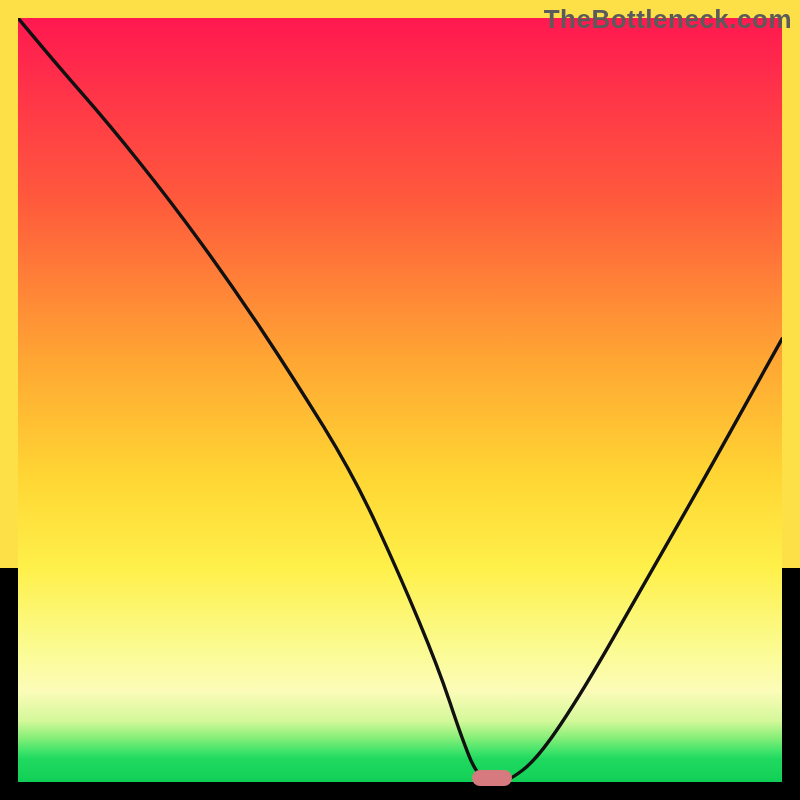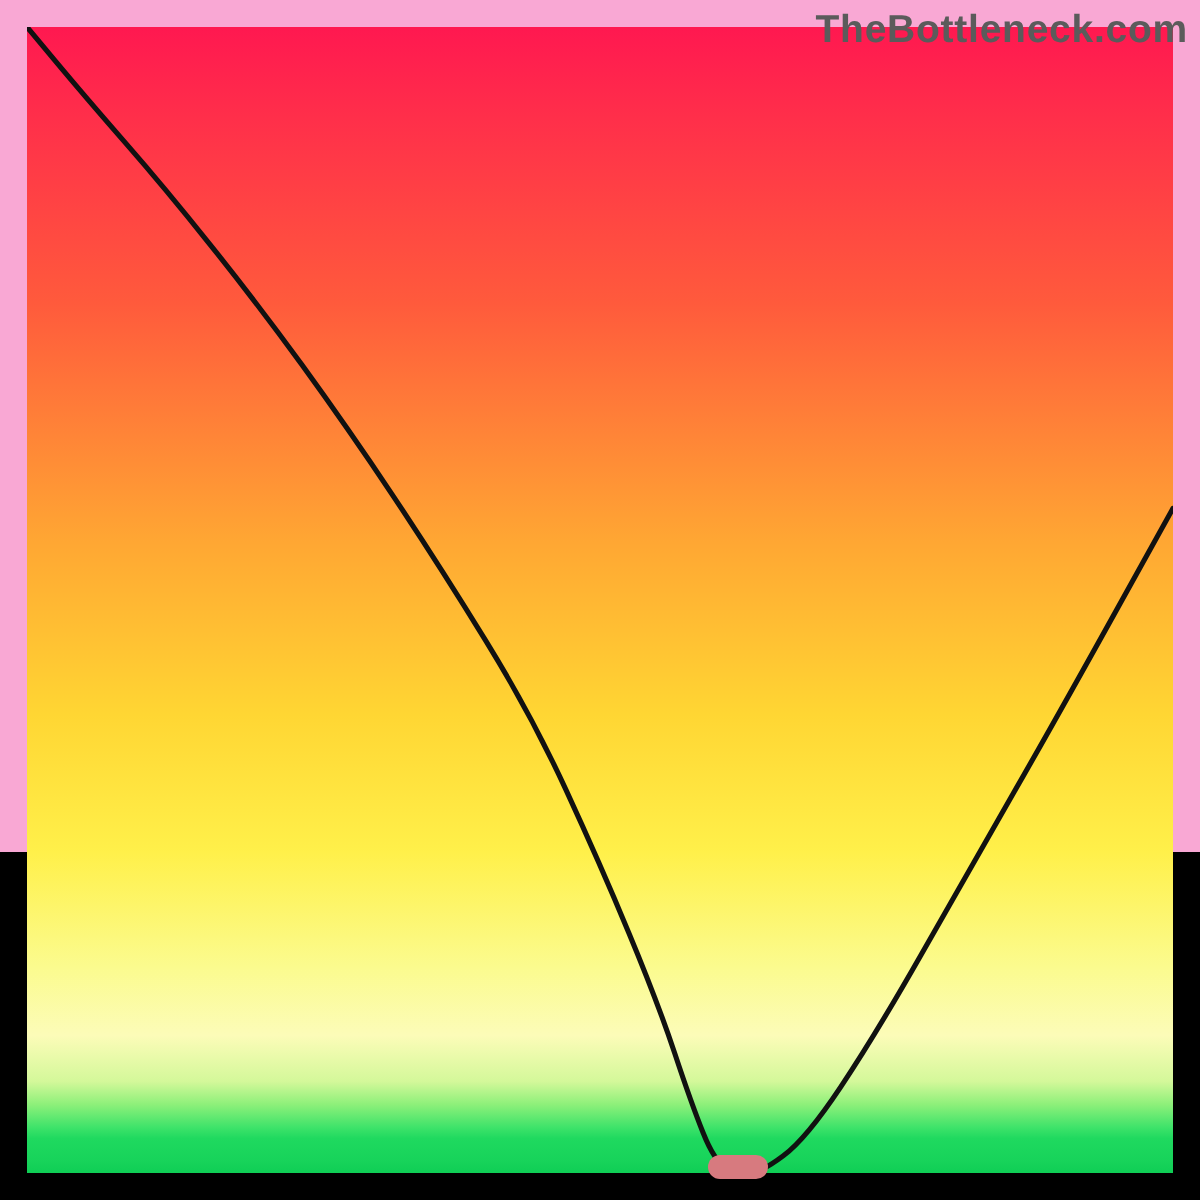--- a/index.html
+++ b/index.html
@@ -8,21 +8,21 @@
     width: 800px;
     height: 800px;
     overflow: hidden;
     background: #000;
     font-family: Arial, Helvetica, sans-serif;
   }
   .frame {
     position: relative;
     width: 800px;
     height: 568px;
-    background: #f9a8d4;
+    background: #fde047;
   }
   .watermark {
     position: absolute;
     top: 4px;
     right: 8px;
     color: #5b5b5b;
     font-size: 26px;
     font-weight: 600;
     letter-spacing: 0.5px;
     z-index: 5;

